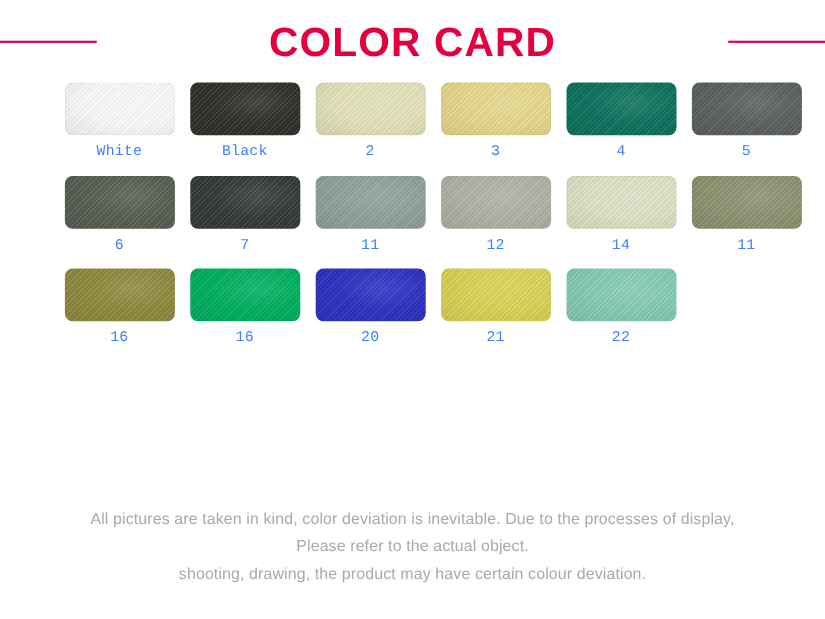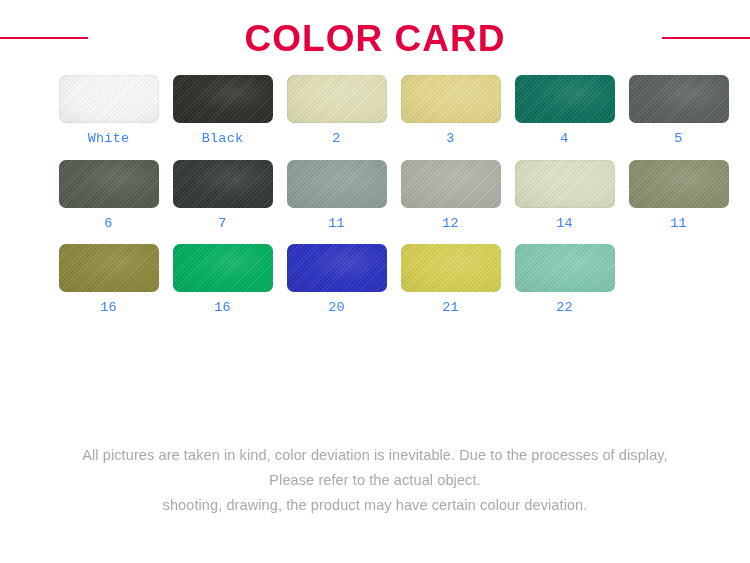--- a/index.html
+++ b/index.html
@@ -109,21 +109,21 @@
     text-align: center;
     letter-spacing: 0.2px;
     font-family: Liberation Mono, monospace;
   }
 
   
   .footer {
     position: absolute;
     left: 0;
     right: 0;
-    top: 443px;
+    top: 460px;
     text-align: center;
   }
   .footer p {
     margin: 0;
     font-size: 14.5px;
     line-height: 25px;
     color: #A9A9A9;
     letter-spacing: 0.1px;
   }
 </style>

